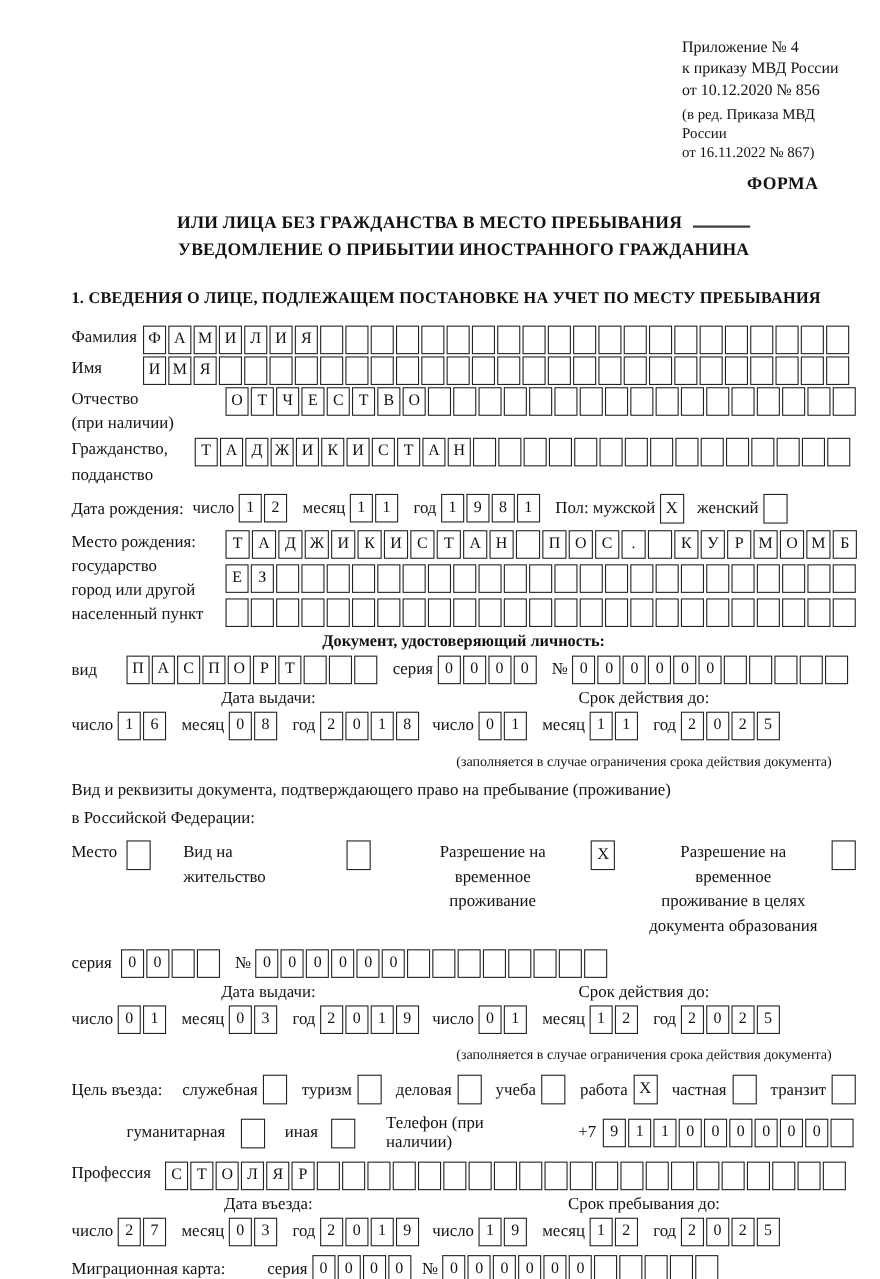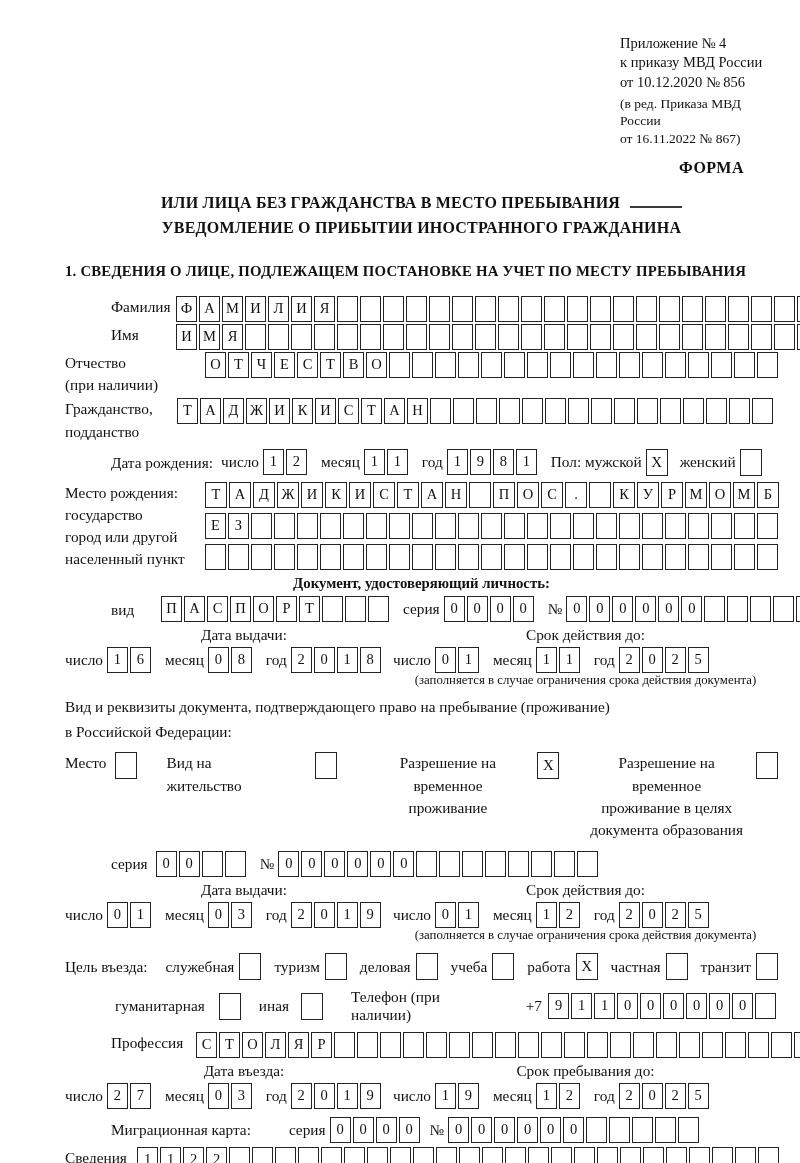--- a/index.html
+++ b/index.html
@@ -13,21 +13,21 @@
   .annex .sub { font-size:13.5px; margin-top:3px; line-height:1.3; }
   .forma { text-align:right; padding-right:34px; font-weight:bold; font-size:16px; margin-top:12px; letter-spacing:.5px; }
 
   .title { text-align:center; font-weight:bold; font-size:16px; margin-top:14px; line-height:1.55; letter-spacing:.2px; }
   .title-underline { display:inline-block; width:52px; border-bottom:2.5px solid #3a3a3a; margin-left:10px; }
 
   .sec1 { font-weight:bold; font-size:14.8px; margin-top:22px; margin-bottom:16px; letter-spacing:.2px; }
 
   
   .frow { display:flex; align-items:flex-start; margin-bottom:2px; font-size:15.3px; }
-  .lbl { flex-shrink:0; line-height:1.4;margin-left:46px; }
+  .lbl { flex-shrink:0; line-height:1.4; }
   .lbl-stack { flex-shrink:0; line-height:1.45; }
   .cells { display:flex; flex-wrap:nowrap; }
   .cell { width:21px; height:26px; border:1.6px solid #232323; margin-right:2px; text-align:center;
           font-size:14.5px; line-height:23px; flex-shrink:0; background:#fff; }
   .cell.wide { width:22px; }
   .cb { display:inline-block; width:22px; height:27px; border:1.6px solid #232323; text-align:center;
         font-size:15px; line-height:24px; vertical-align:middle; flex-shrink:0; background:#fff; }
 
   .w-sur { width:65px; } .w-pat { width:140px; } .w-cit { width:112px; }
   .w-bp  { width:140px; } .w-vid { width:50px; } .w-prof { width:85px; }
@@ -36,21 +36,21 @@
   .mb6 { margin-bottom:5px; }
 
   
   .twocol { display:flex; margin-top:4px; font-size:15.3px; }
   .colL { width:46%; } .colR { width:54%; }
   .dhead { text-align:center; margin-bottom:3px; }
   .colL .dhead { padding-left:30px; }
   .drow { display:flex; align-items:center; }
   .dlbl { margin:0 4px 0 12px; }
   .drow .dlbl:first-child { margin-left:0; }
-  .dnote { font-size:12.8px; margin-top:0; text-align:center; white-space:nowrap; }
+  .dnote { font-size:12.8px; margin-top:12px; text-align:center; white-space:nowrap; }
 
   .intro { font-size:15.3px; margin-top:8px; line-height:1.5; }
 
   
   .opts { display:flex; align-items:flex-start; margin-top:8px; font-size:15.3px; }
   .opt { display:inline-flex; align-items:flex-start; margin-right:16px; }
   .opt .olbl { margin-right:8px; line-height:1.45; }
   .opt .center { text-align:center; }
 
   

